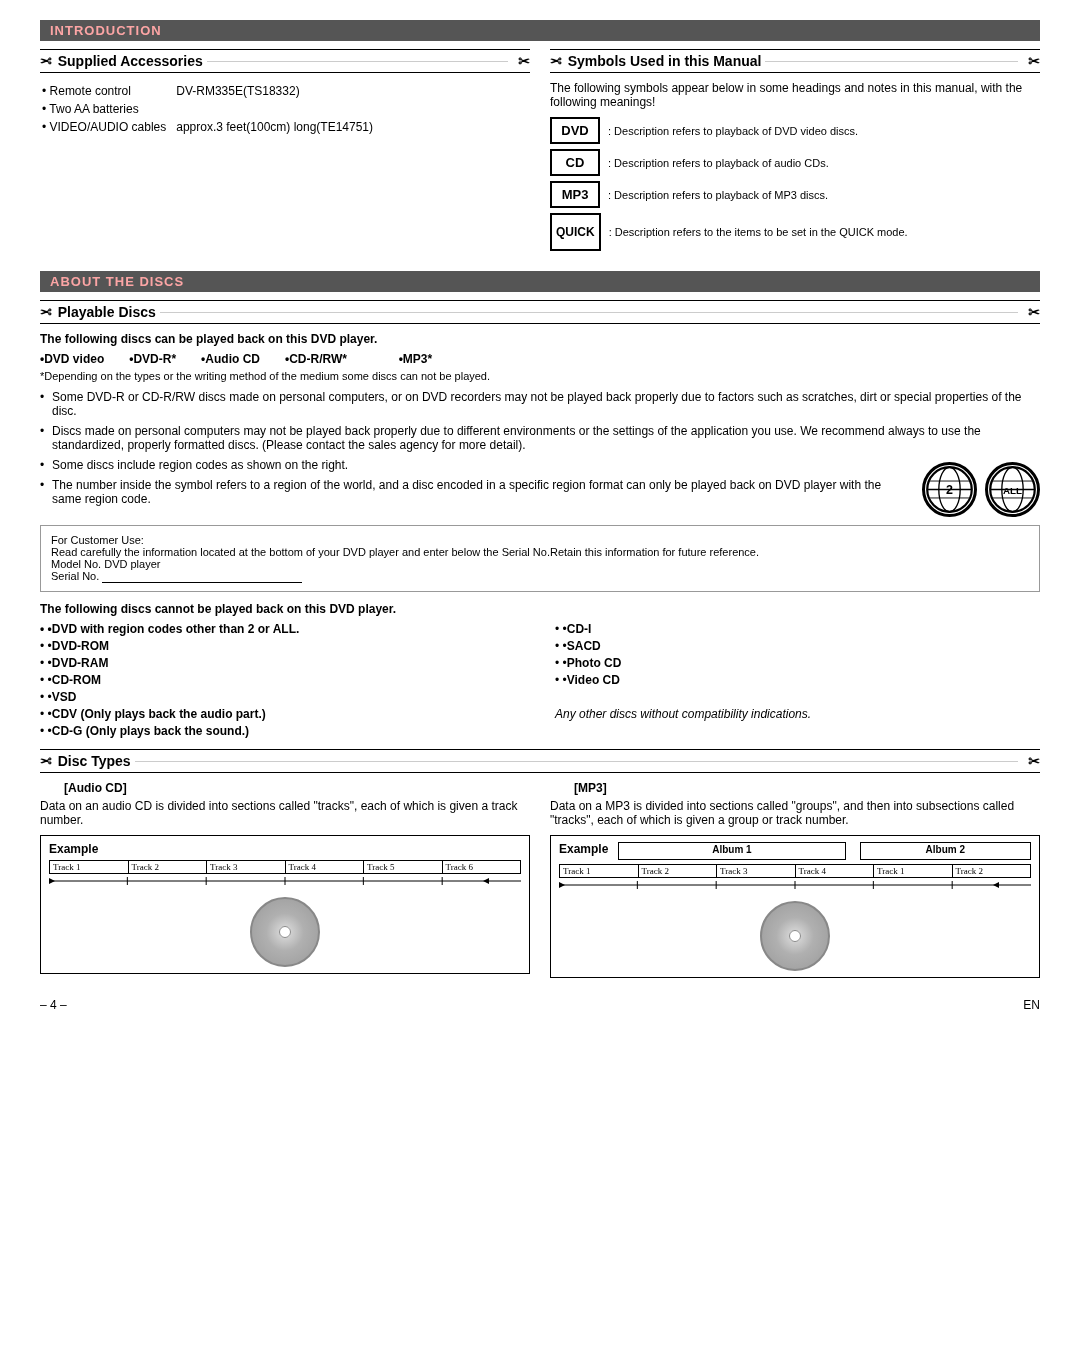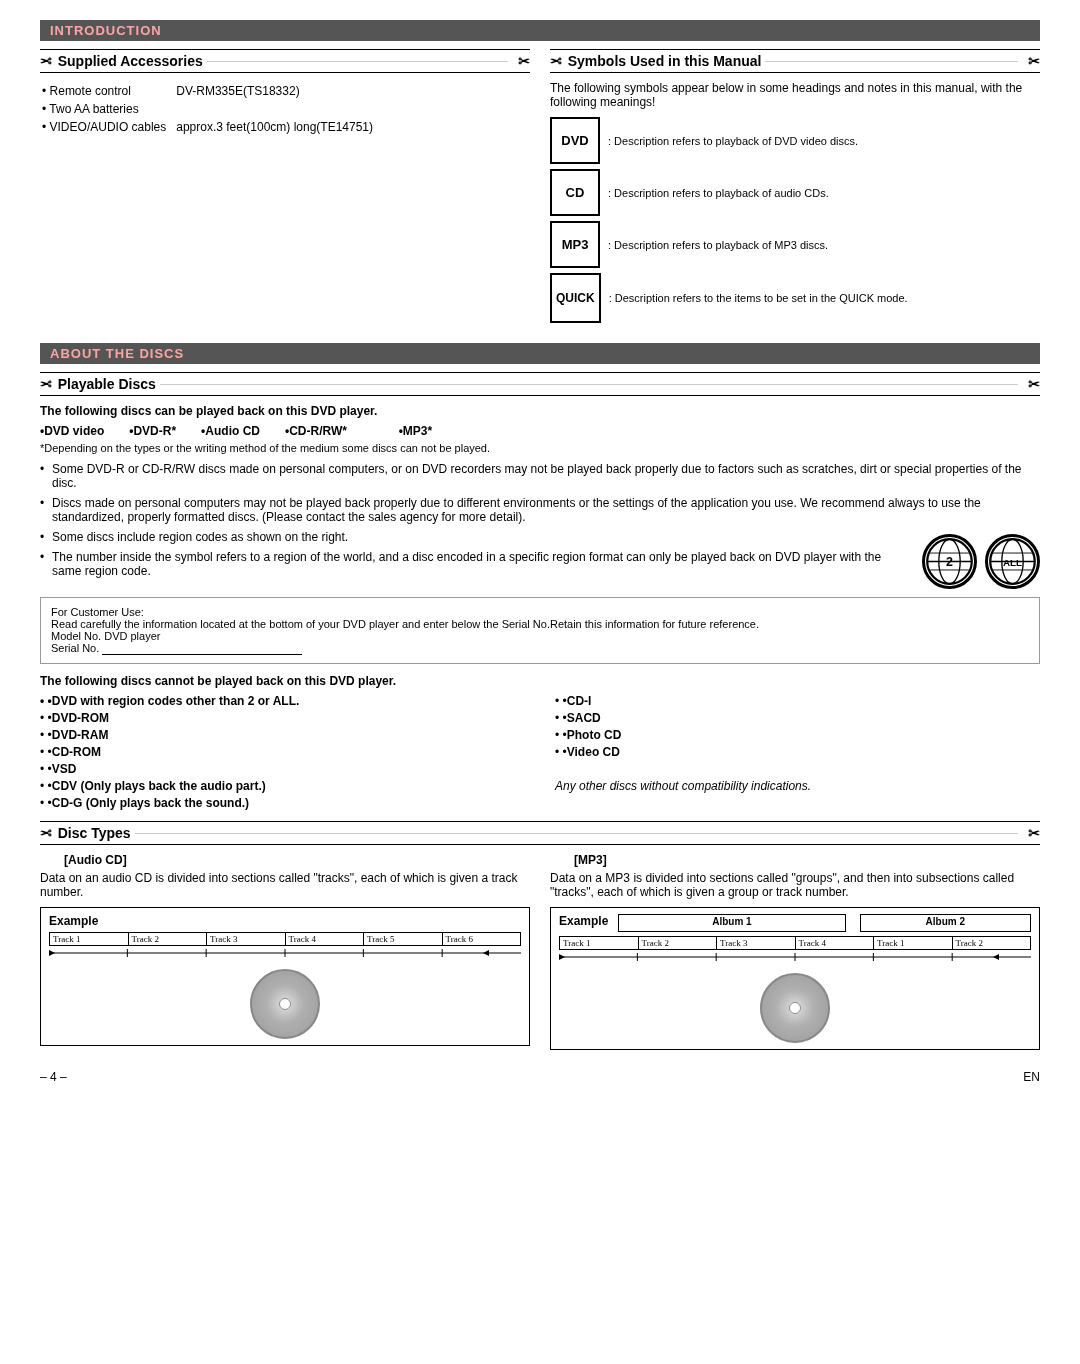--- a/index.html
+++ b/index.html
@@ -91,30 +91,30 @@
     }
     .symbol-row {
       display: flex;
       align-items: center;
       margin-bottom: 5px;
     }
     .symbol-badge {
       font-weight: bold;
       font-size: 13px;
       border: 2px solid #000;
-      padding: 14px 6px;
+      padding: 4px 6px;
       min-width: 50px;
       text-align: center;
       margin-right: 8px;
       background: #fff;
       display: inline-block;
     }
     .symbol-badge.quick-badge {
       font-size: 12px;
-      padding: 16px 4px;
+      padding: 10px 4px;
     }
     .symbol-desc {
       font-size: 11px;
     }
 
     
     .about-section {
       margin-bottom: 10px;
     }
 

